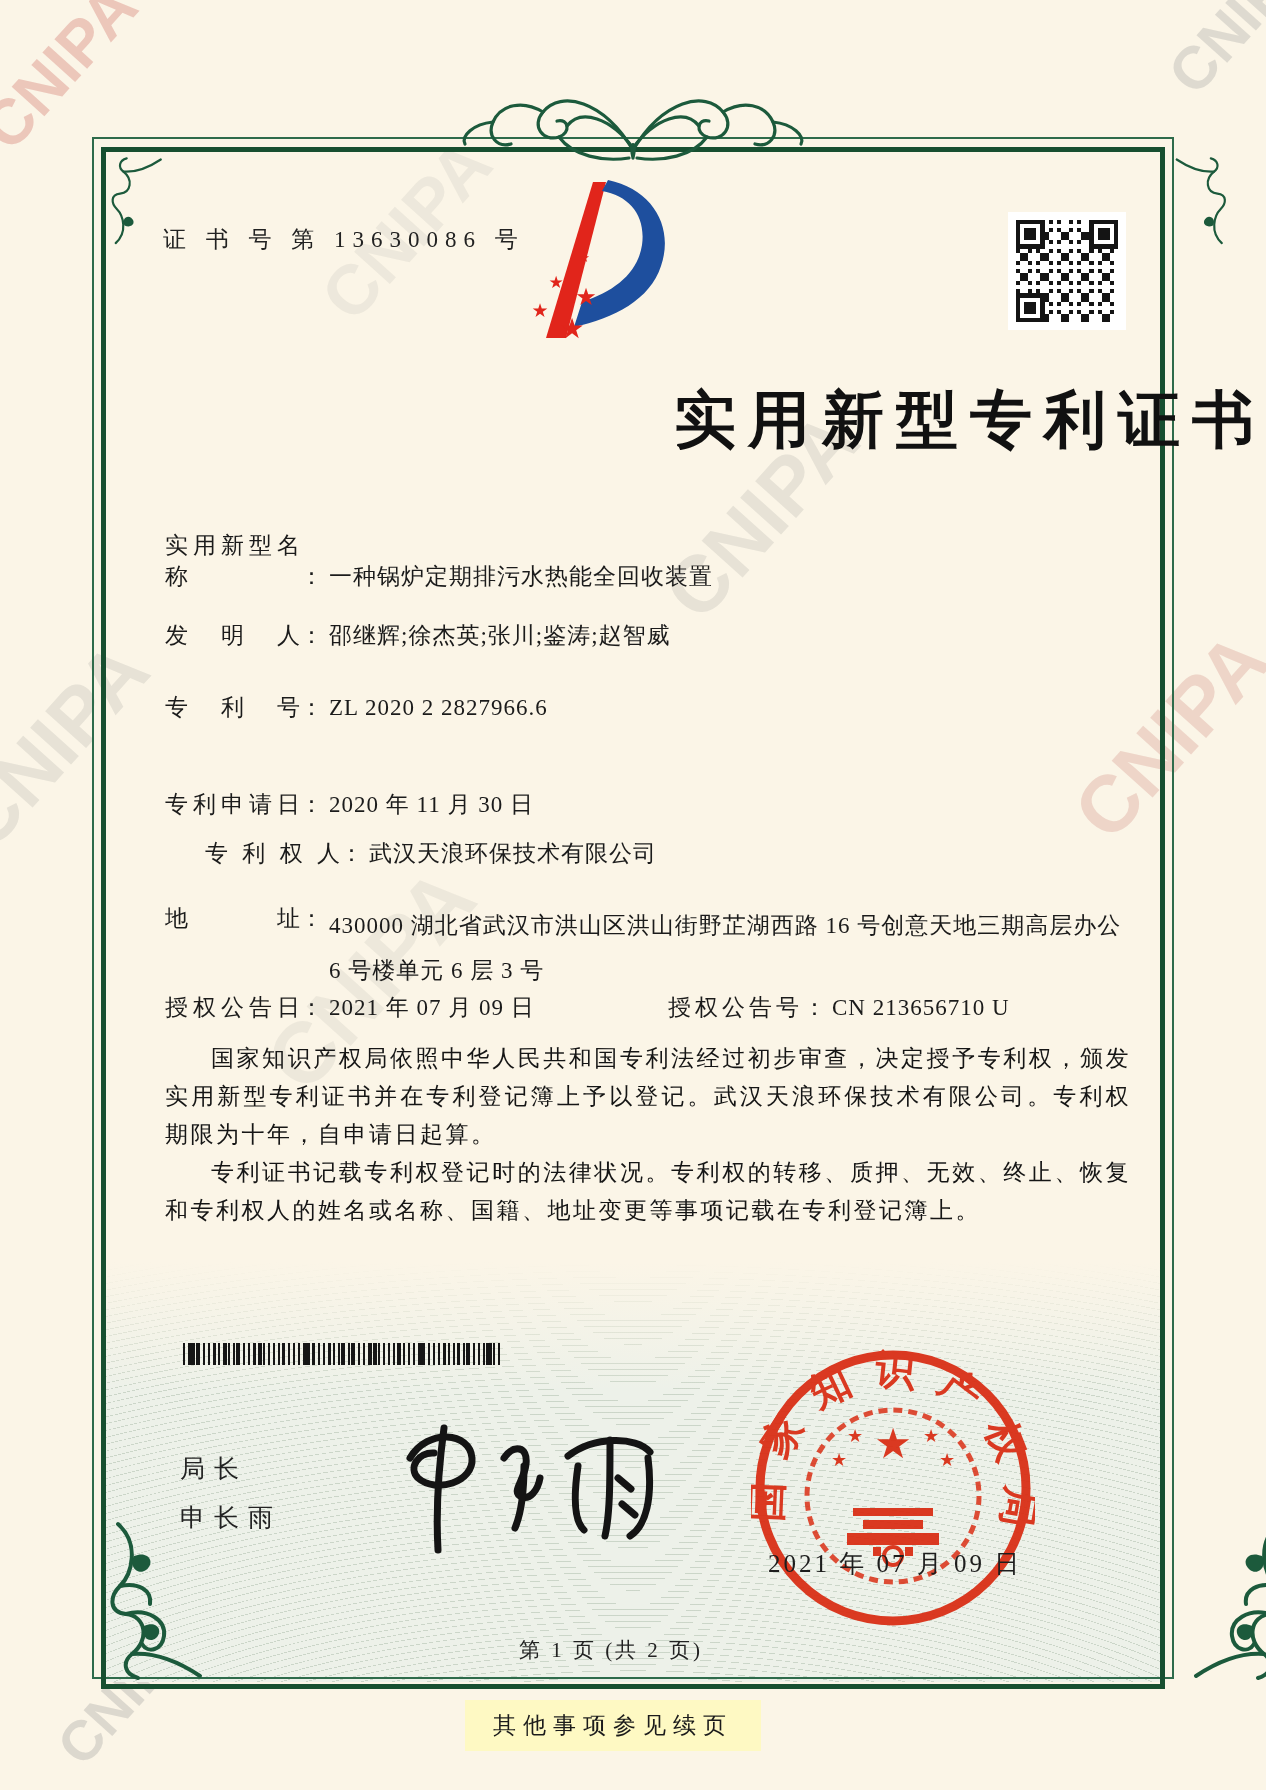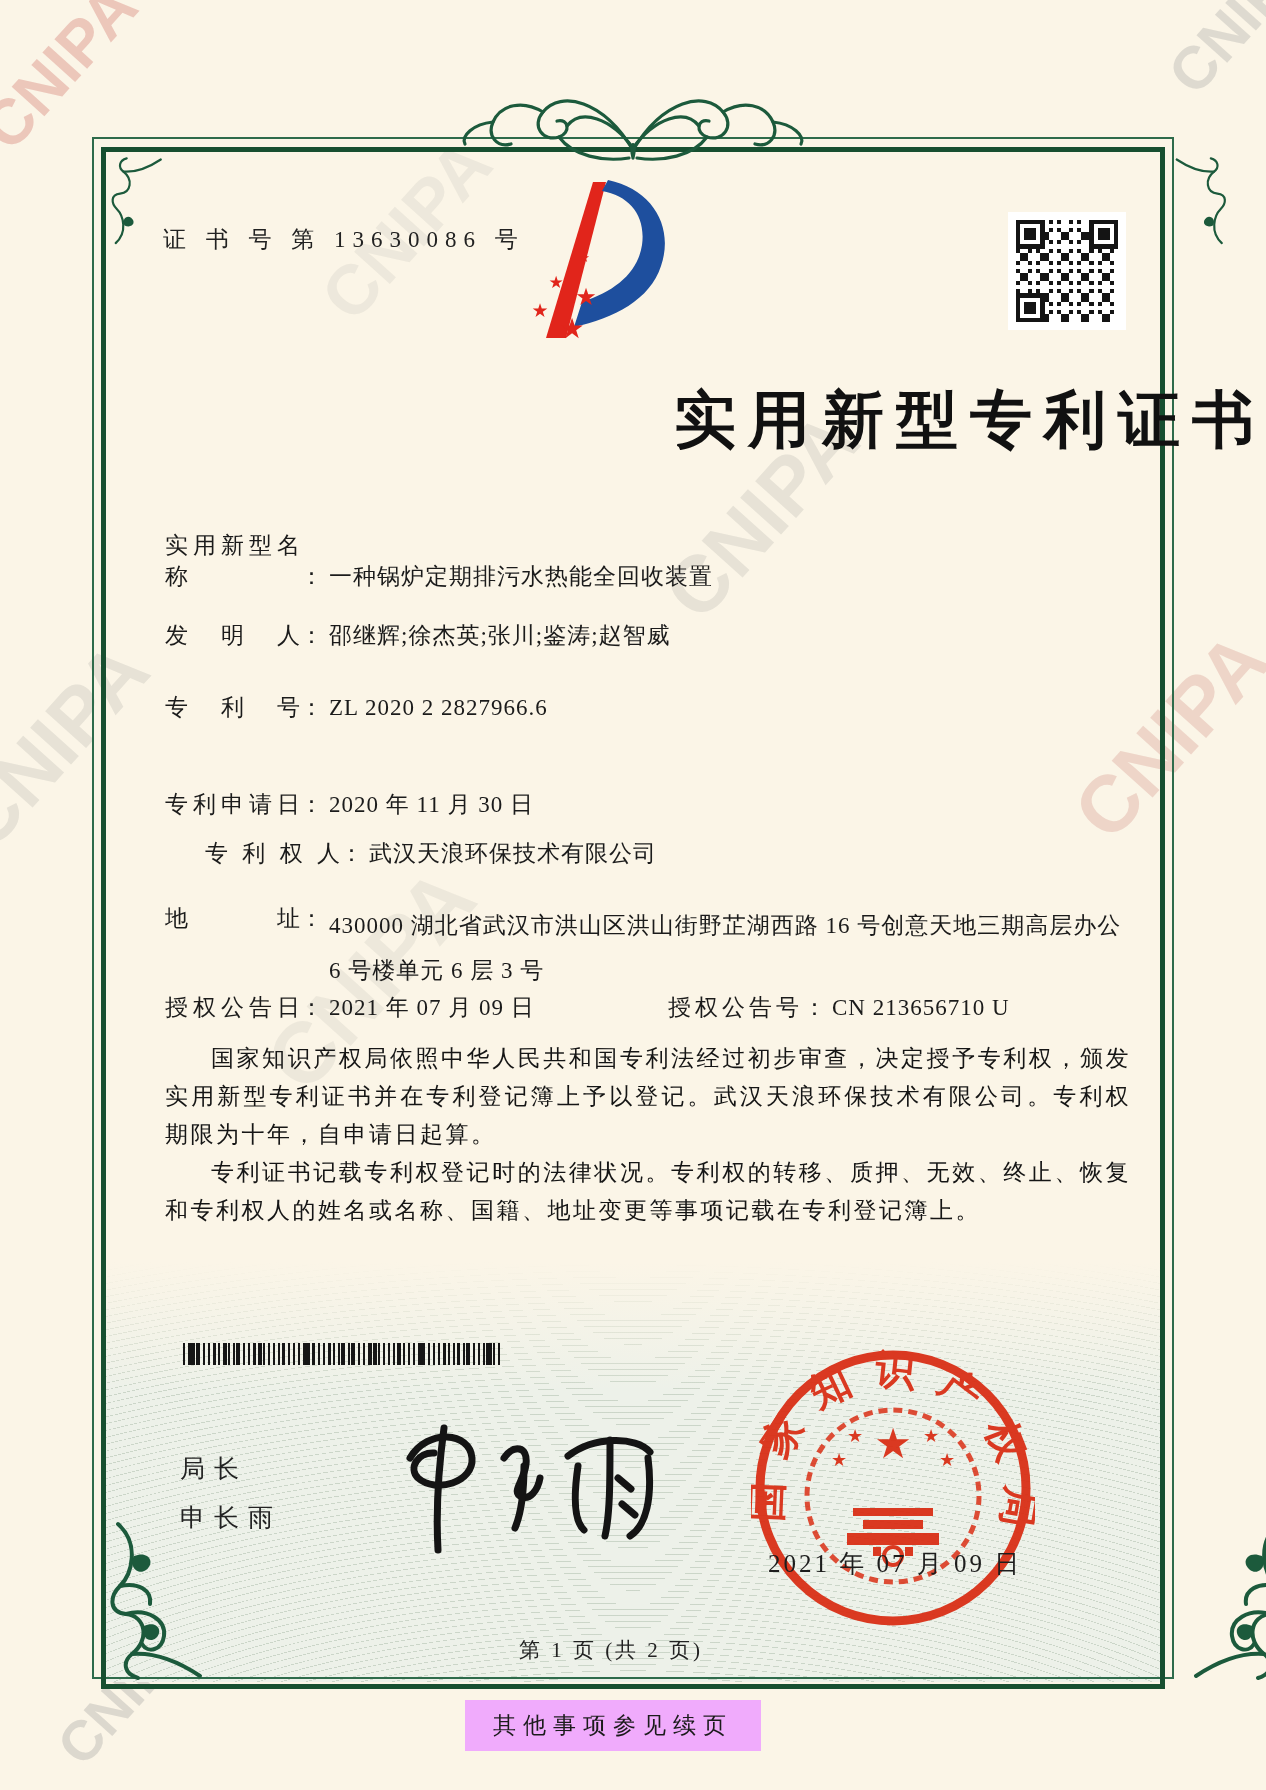--- a/index.html
+++ b/index.html
@@ -108,21 +108,21 @@
   }
   .page-info{
     position:absolute;left:0;right:44px;top:1636px;text-align:center;
     font-size:21px;letter-spacing:3px;color:#222;z-index:6;
   }
   
   .continuation{
     position:absolute;left:0;right:40px;top:1700px;text-align:center;
   }
   .continuation span{
-    display:inline-block;background:#f0abfc;padding:10px 28px;
+    display:inline-block;background:#fef9c3;padding:10px 28px;
     font-size:23px;letter-spacing:7px;color:#1b1b1b;
   }
 </style>
 </head>
 <body>
 
 <div class="page">
 
   <div class="wm wm1">CNIPA</div>
   <div class="wm wm2">CNIPA</div>

